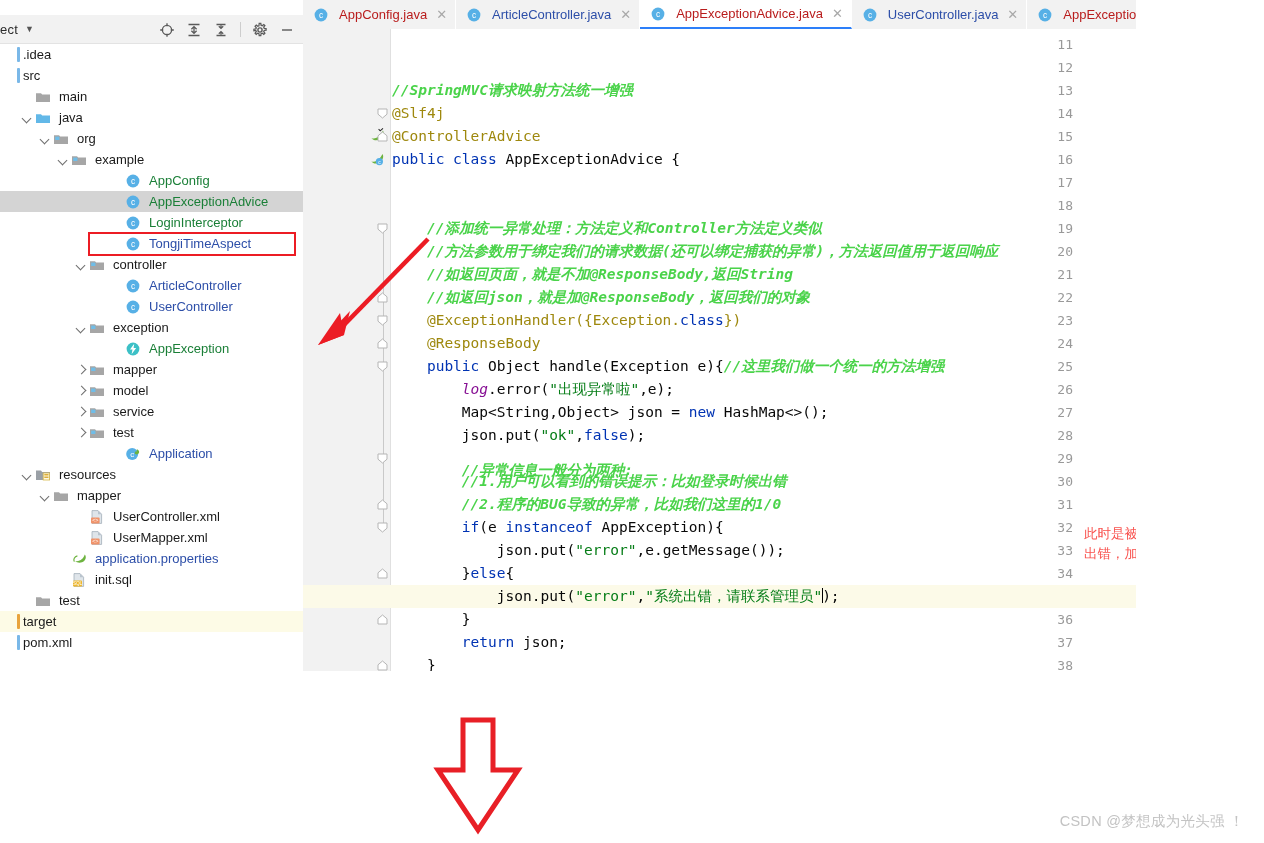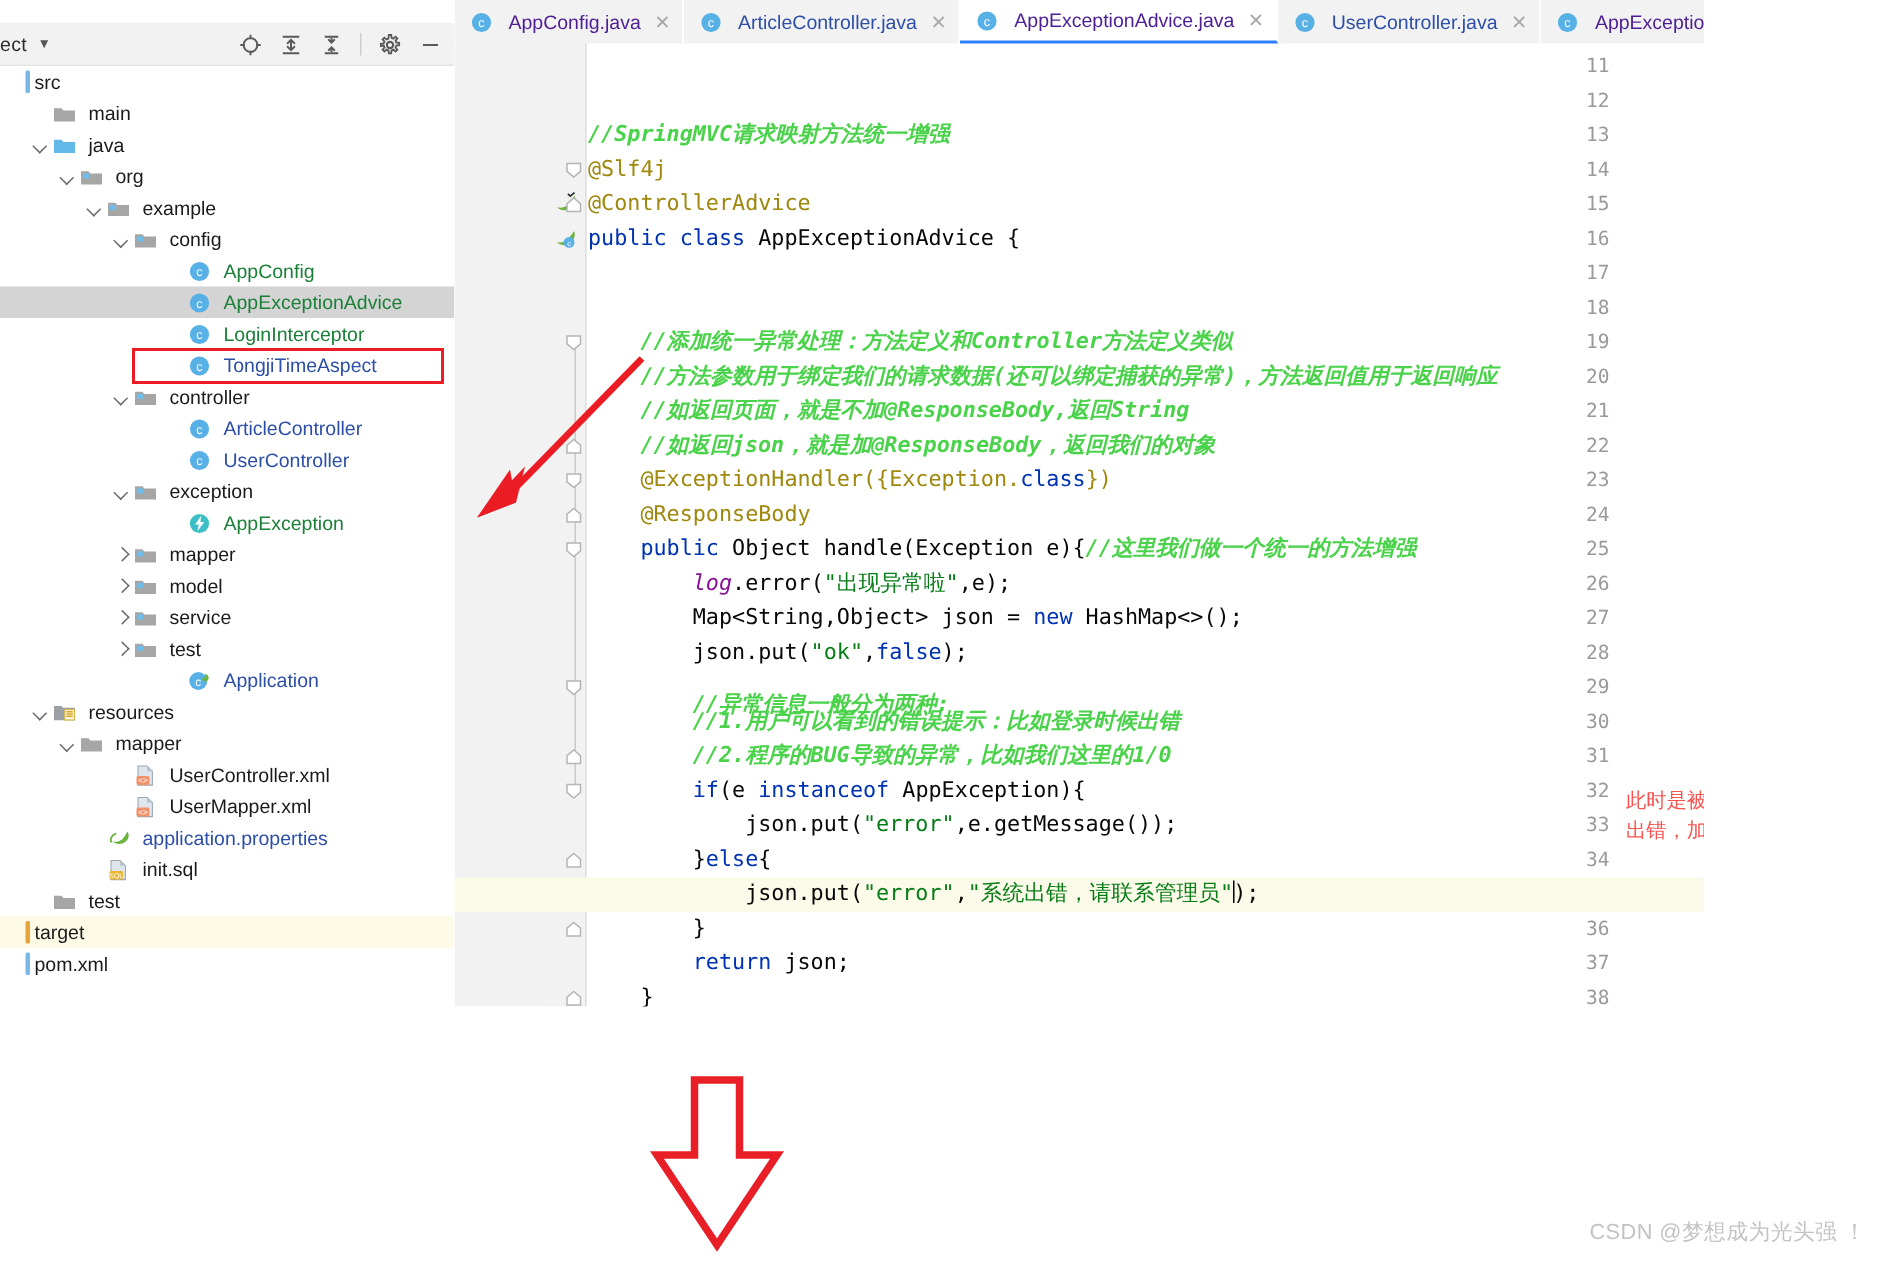--- a/index.html
+++ b/index.html
@@ -89,21 +89,21 @@
     position: absolute; left: 0; top: 0; height: 29px; width: 961px;
     display: flex; align-items: stretch; background: #ffffff;
   }
   .tab {
     display: flex; align-items: center; gap: 6px;
     padding: 0 8px 0 10px; font-size: 13px; height: 29px;
     background: #f2f2f2; color: #000; white-space: nowrap; cursor: default;
     border-right: 1px solid #ffffff;
   }
   .tab.active { background: #ffffff; border-bottom: 2px solid #2d7ff9; }
-  .tab .tlabel.green { color: #4c1d95; }
+  .tab .tlabel.green { color: #b91c1c; }
   .tab .tlabel.blue  { color: #2c4ea8; }
   .tab .tclose {
     font-size: 13px; color: #a8a8a8; margin-left: 3px; line-height: 1;
   }
 
   #gutter {
     position: absolute; left: 0; top: 29px; width: 88px; height: 642px;
     background: #f2f2f2;
   }
   #gutter-fold {
@@ -209,20 +209,26 @@
         </span>
       </span>
     </div>
 
 
     <div id="tree-nodes">
         <div class="node">
           <span style="display: inline-block; width: 4px; min-width: 4px;"></span>
           <span class="arrow "></span>
           <span class="stripe blue"></span>
+          <span class="nlabel dark">.idea</span>
+        </div>
+        <div class="node">
+          <span style="display: inline-block; width: 4px; min-width: 4px;"></span>
+          <span class="arrow "></span>
+          <span class="stripe blue"></span>
           <span class="nlabel dark">src</span>
         </div>
         <div class="node">
           <span style="display: inline-block; width: 22px; min-width: 22px;"></span>
           <span class="arrow "></span>
           <span style="display: inline-flex; margin-right: 4px;">
             <svg class="ico" width="16" height="16" viewBox="0 0 16 16" xmlns="http://www.w3.org/2000/svg">
               <path d="M1 4.2h5l1.2 1.4H15v7.4H1z" fill="#a6a6a6"></path>
             </svg>
           </span>
@@ -252,31 +258,20 @@
         <div class="node">
           <span style="display: inline-block; width: 58px; min-width: 58px;"></span>
           <span class="arrow down"></span>
           <span style="display: inline-flex; margin-right: 4px;">
             <svg class="ico" width="16" height="16" viewBox="0 0 16 16" xmlns="http://www.w3.org/2000/svg">
               <path d="M1 4.2h5l1.2 1.4H15v7.4H1z" fill="#a6a6a6"></path>
               <rect x="2.2" y="5.6" width="4.2" height="3.4" fill="#6fbde8"></rect>
             </svg>
           </span>
           <span class="nlabel dark">example</span>
-        </div>
-        <div class="node">
-          <span style="display: inline-block; width: 76px; min-width: 76px;"></span>
-          <span class="arrow down"></span>
-          <span style="display: inline-flex; margin-right: 4px;">
-            <svg class="ico" width="16" height="16" viewBox="0 0 16 16" xmlns="http://www.w3.org/2000/svg">
-              <path d="M1 4.2h5l1.2 1.4H15v7.4H1z" fill="#a6a6a6"></path>
-              <rect x="2.2" y="5.6" width="4.2" height="3.4" fill="#6fbde8"></rect>
-            </svg>
-          </span>
-          <span class="nlabel dark">config</span>
         </div>
         <div class="node">
           <span style="display: inline-block; width: 112px; min-width: 112px;"></span>
           <span class="arrow "></span>
           <span style="display: inline-flex; margin-right: 4px;">
             <svg class="ico" width="16" height="16" viewBox="0 0 16 16" xmlns="http://www.w3.org/2000/svg">
               <circle cx="8" cy="8" r="6.4" fill="#57b0e6"></circle>
               <text x="8" y="11.3" font-size="8.5" font-family="Liberation Sans, sans-serif" fill="#ffffff" text-anchor="middle">c</text>
             </svg>
           </span>

